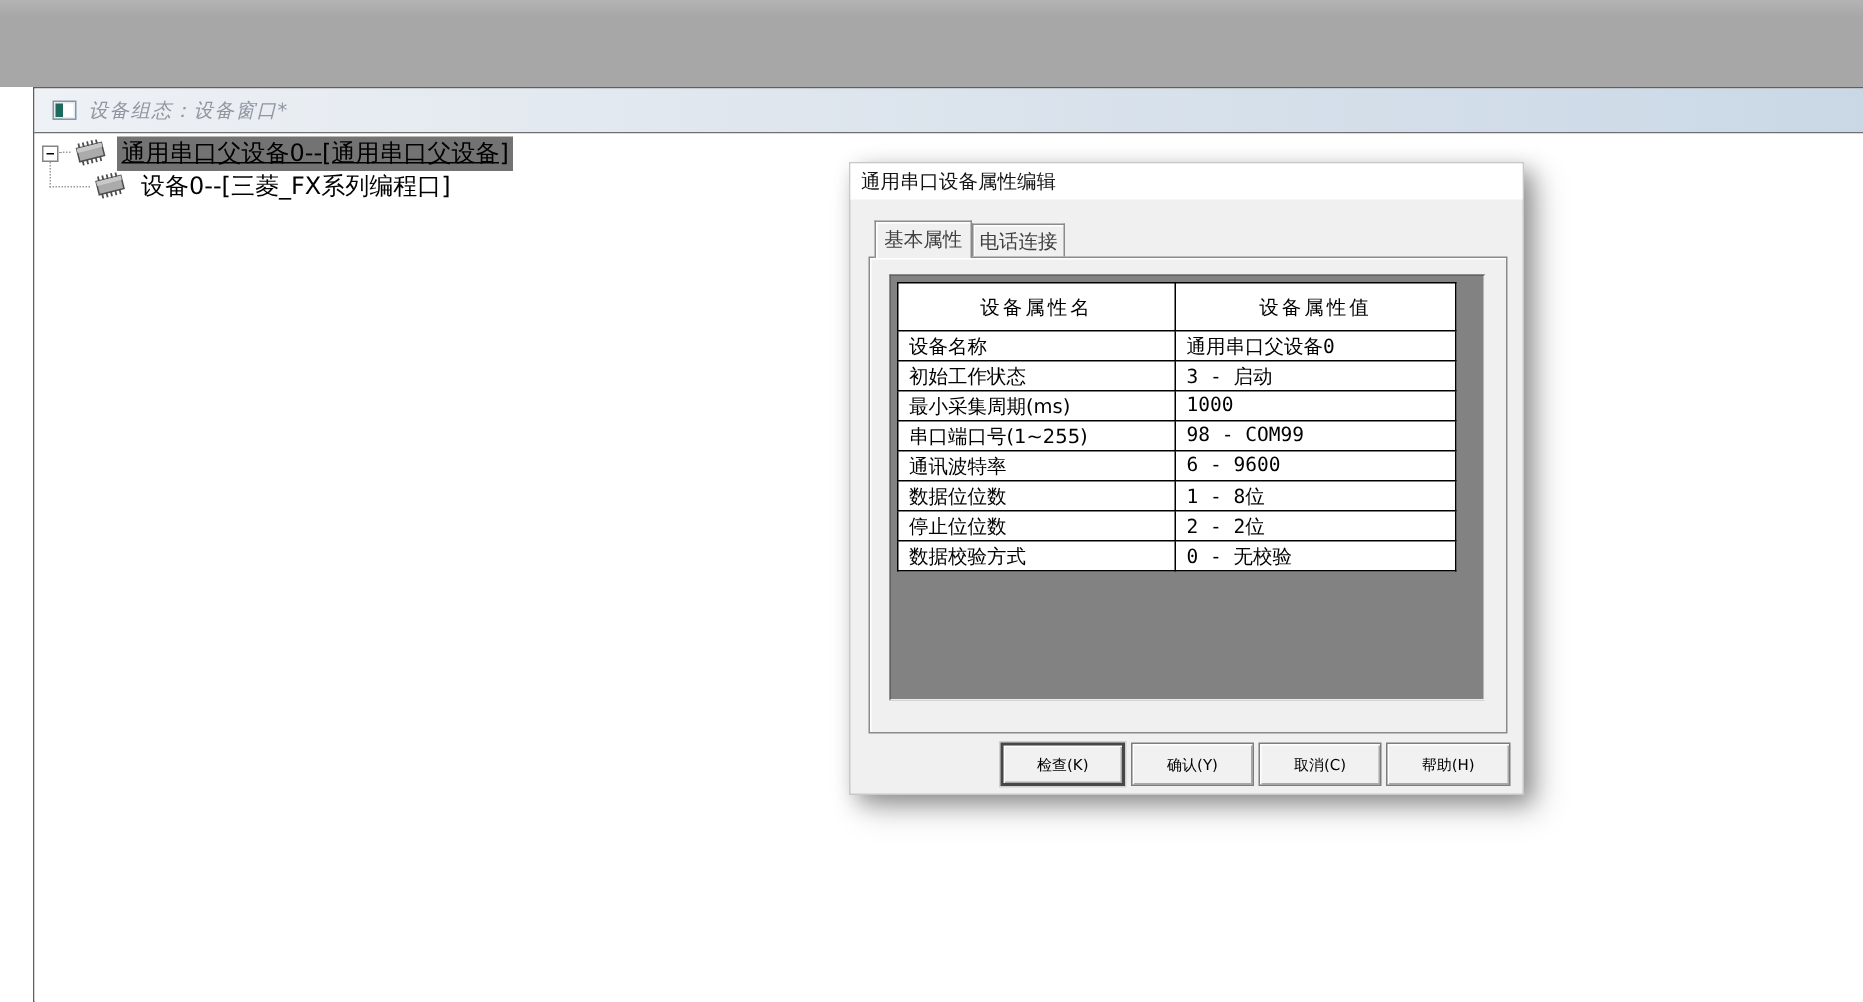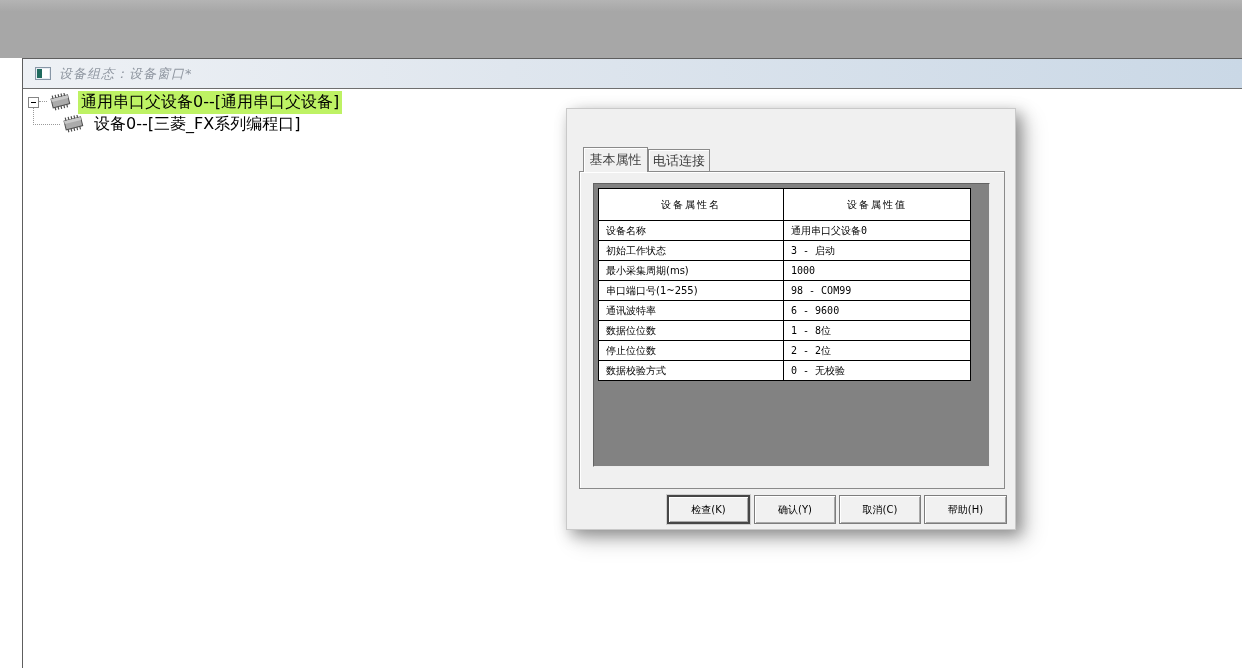--- a/index.html
+++ b/index.html
@@ -47,21 +47,21 @@
   .expand-box .minus{
     position:absolute;left:2px;top:4px;width:5px;height:1px;background:#000;
   }
   .dash-h{width:8px;height:1px;border-top:1px dotted #9a9a9a;flex:0 0 8px;}
   .chip{flex:0 0 27px;height:18px;margin-right:4px;}
   .connector{
     position:absolute;left:10px;top:13px;width:26px;height:22px;
     border-left:1px dotted #9a9a9a;border-bottom:1px dotted #9a9a9a;
   }
   .tree-label{white-space:nowrap;padding:1px 3px;}
-  .tree-label.selected{background:#bef264;}
+  .tree-label.selected{background:#737373;text-decoration:underline;}
 
   
   .dialog{
     position:absolute;left:566px;top:108px;width:450px;height:422px;
     background:#f0f0f0;border:1px solid #c9c9c9;box-sizing:border-box;
     box-shadow:5px 5px 14px rgba(0,0,0,0.35),10px 10px 22px rgba(0,0,0,0.18);
   }
   .dialog-titlebar{
     height:24px;background:#ffffff;display:flex;align-items:center;
     padding-left:7px;font-size:13px;color:#141414;
@@ -82,21 +82,21 @@
   }
   .gray-panel{
     position:absolute;left:13px;top:11px;width:397px;height:284px;
     background:#828282;box-sizing:border-box;
     border-top:1px solid #636363;border-left:1px solid #636363;
     border-right:1px solid #ededed;border-bottom:1px solid #ededed;
   }
   table.prop{
     position:absolute;left:4px;top:4px;border-collapse:collapse;
     background:#ffffff;table-layout:fixed;width:372px;
-    font-size:10px;color:#000;
+    font-size:13px;color:#000;
   }
   table.prop td,table.prop th{
     border:1px solid #000;overflow:hidden;white-space:nowrap;
     font-weight:normal;
   }
   table.prop th{height:29px;text-align:center;letter-spacing:2px;}
   table.prop td{height:19px;padding:0 0 0 7px;text-align:left;}
   td.val{font-family:"DejaVu Sans Mono","Liberation Mono",monospace;}
   col.c1{width:185px;}col.c2{width:187px;}
 
@@ -152,20 +152,23 @@
             <path d="M7 1 v3 M10 1 v3 M13 1 v3 M16 1 v3 M19 1 v3 M7 13 v3 M10 13 v3 M13 13 v3 M16 13 v3 M19 13 v3" stroke="#4e4e4e" stroke-width="1.2"></path>
           </g>
         </svg>
         <span class="tree-label">设备0--[三菱_FX系列编程口]</span>
       </div>
     </div>
   </div>
 </div>
 
 <div class="dialog">
+  <div class="dialog-titlebar">
+    <span>通用串口设备属性编辑</span>
+  </div>
 
   <div class="tab tab-basic">基本属性</div>
   <div class="tab tab-phone">电话连接</div>
 
   <div class="tab-panel">
     <div class="gray-panel">
       <table class="prop">
         <colgroup>
             <col class="c1">
             <col class="c2">

